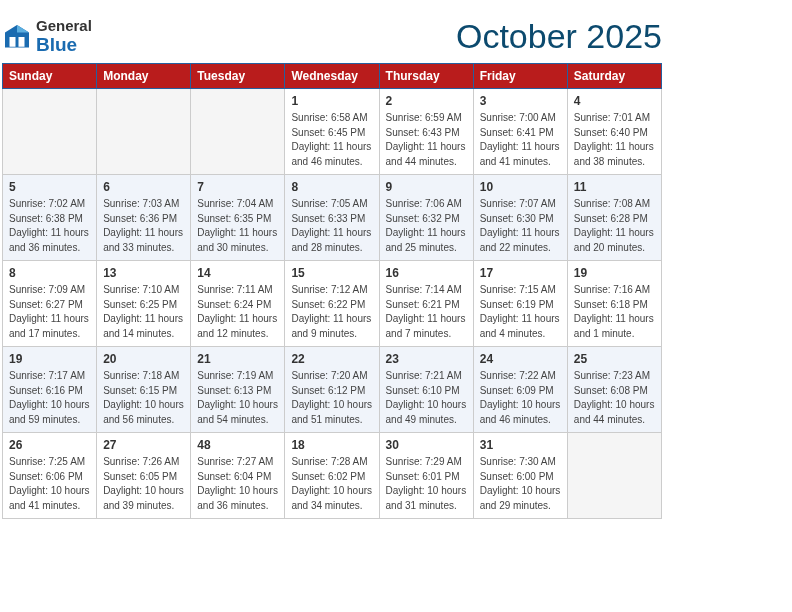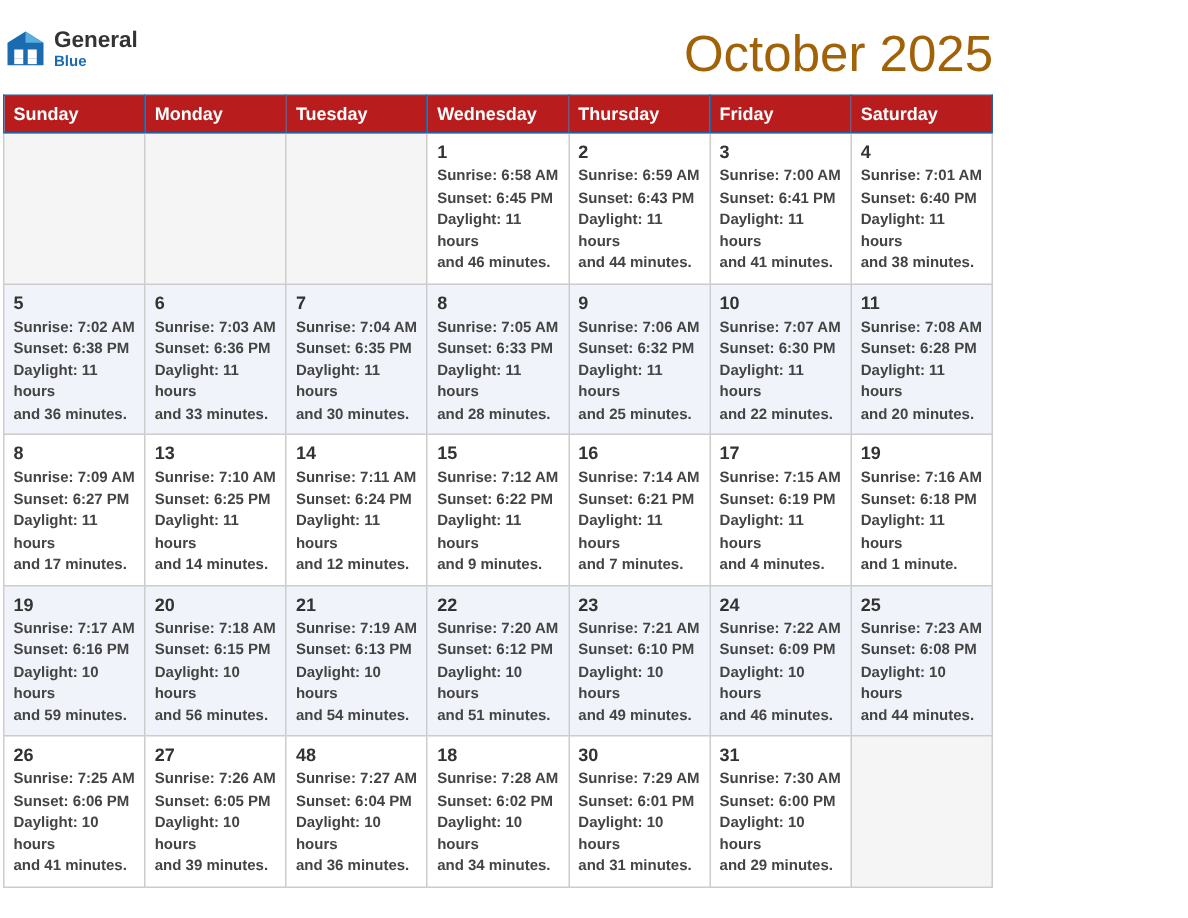--- a/index.html
+++ b/index.html
@@ -29,35 +29,35 @@
       display: flex;
       flex-direction: column;
       line-height: 1.1;
     }
     .logo-general {
       font-size: 15px;
       font-weight: bold;
       color: #333;
     }
     .logo-blue {
-      font-size: 10px;
+      font-size: 19px;
       font-weight: bold;
       color: #1a6bb0;
     }
     .logo-icon {
       width: 30px;
       height: 30px;
     }
     .title-block {
       text-align: right;
     }
     .month-title {
       font-size: 34px;
       font-weight: normal;
-      color: #a16207;
+      color: #0c4a6e;
       line-height: 1.1;
     }
     .location-title {
       font-size: 15px;
       color: #555;
     }
     .calendar {
       width: 100%;
       border-collapse: collapse;
       border: 1px solid #ccc;
@@ -87,21 +87,20 @@
     .day-number {
       font-size: 12px;
       font-weight: bold;
       margin-bottom: 3px;
       color: #333;
     }
     .day-info {
       font-size: 10px;
       color: #444;
       line-height: 1.45;
-      font-weight: bold;
     }
     .row-shaded td {
       background: #f0f4fa;
     }
   </style>
 </head>
 <body>
 
 <div class="container">
   <div class="header-row">

